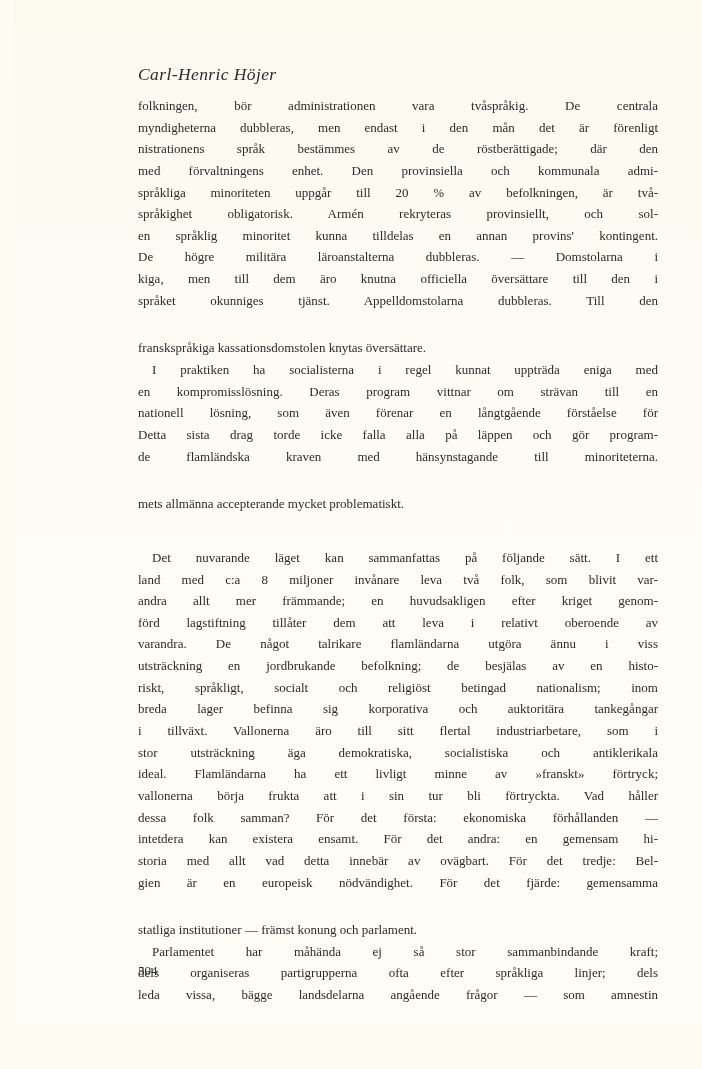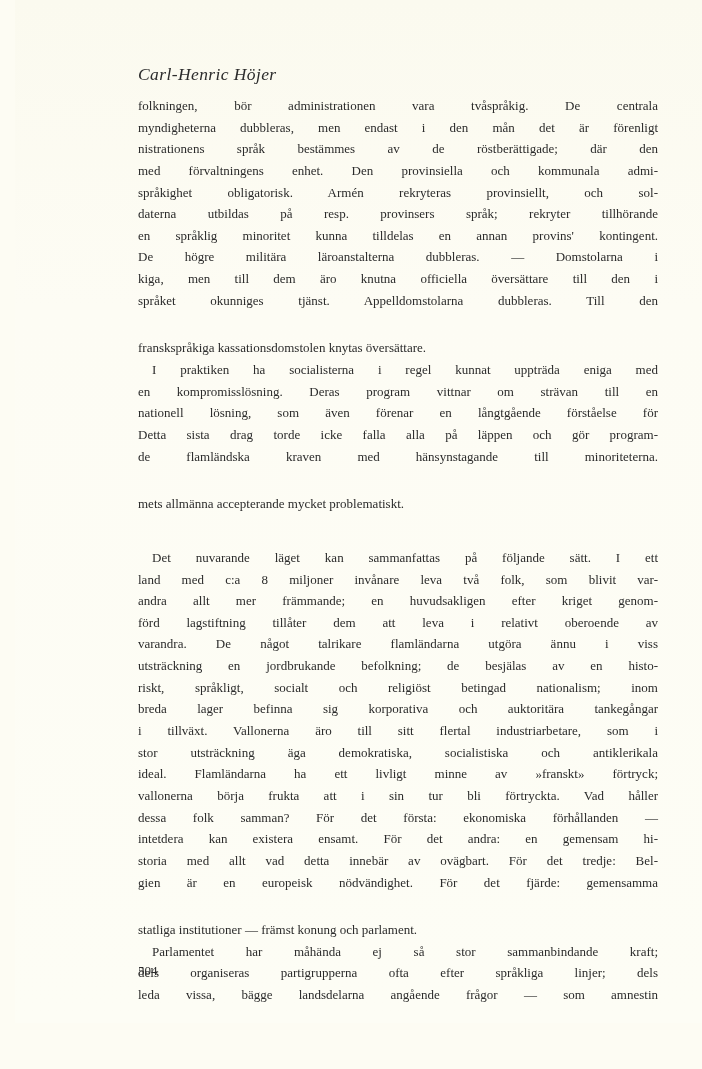--- a/index.html
+++ b/index.html
@@ -75,22 +75,22 @@
 <div class="page">
   <div class="running-head">Carl-Henric Höjer</div>
 
   <div class="body-text">
 
     <div>
       <span class="line">folkningen, bör administrationen vara tvåspråkig. De centrala</span>
       <span class="line">myndigheterna dubbleras, men endast i den mån det är förenligt</span>
       <span class="line">nistrationens språk bestämmes av de röstberättigade; där den</span>
       <span class="line">med förvaltningens enhet. Den provinsiella och kommunala admi-</span>
+      <span class="line">språkliga minoriteten uppgår till 20 % av befolkningen, är två-</span>
       <span class="line">språkighet obligatorisk. Armén rekryteras provinsiellt, och sol-</span>
-      <span class="line">daterna utbildas på resp. provinsers språk; rekryter tillhörande</span>
       <span class="line">en språklig minoritet kunna tilldelas en annan provins' kontingent.</span>
       <span class="line">De högre militära läroanstalterna dubbleras. — Domstolarna i</span>
       <span class="line">kiga, men till dem äro knutna officiella översättare till den i</span>
       <span class="line">språket okunniges tjänst. Appelldomstolarna dubbleras. Till den</span>
       <span class="line last">franskspråkiga kassationsdomstolen knytas översättare.</span>
     </div>
 
     <div>
       <span class="line indent">I praktiken ha socialisterna i regel kunnat uppträda eniga med</span>
       <span class="line">en kompromisslösning. Deras program vittnar om strävan till en</span>

